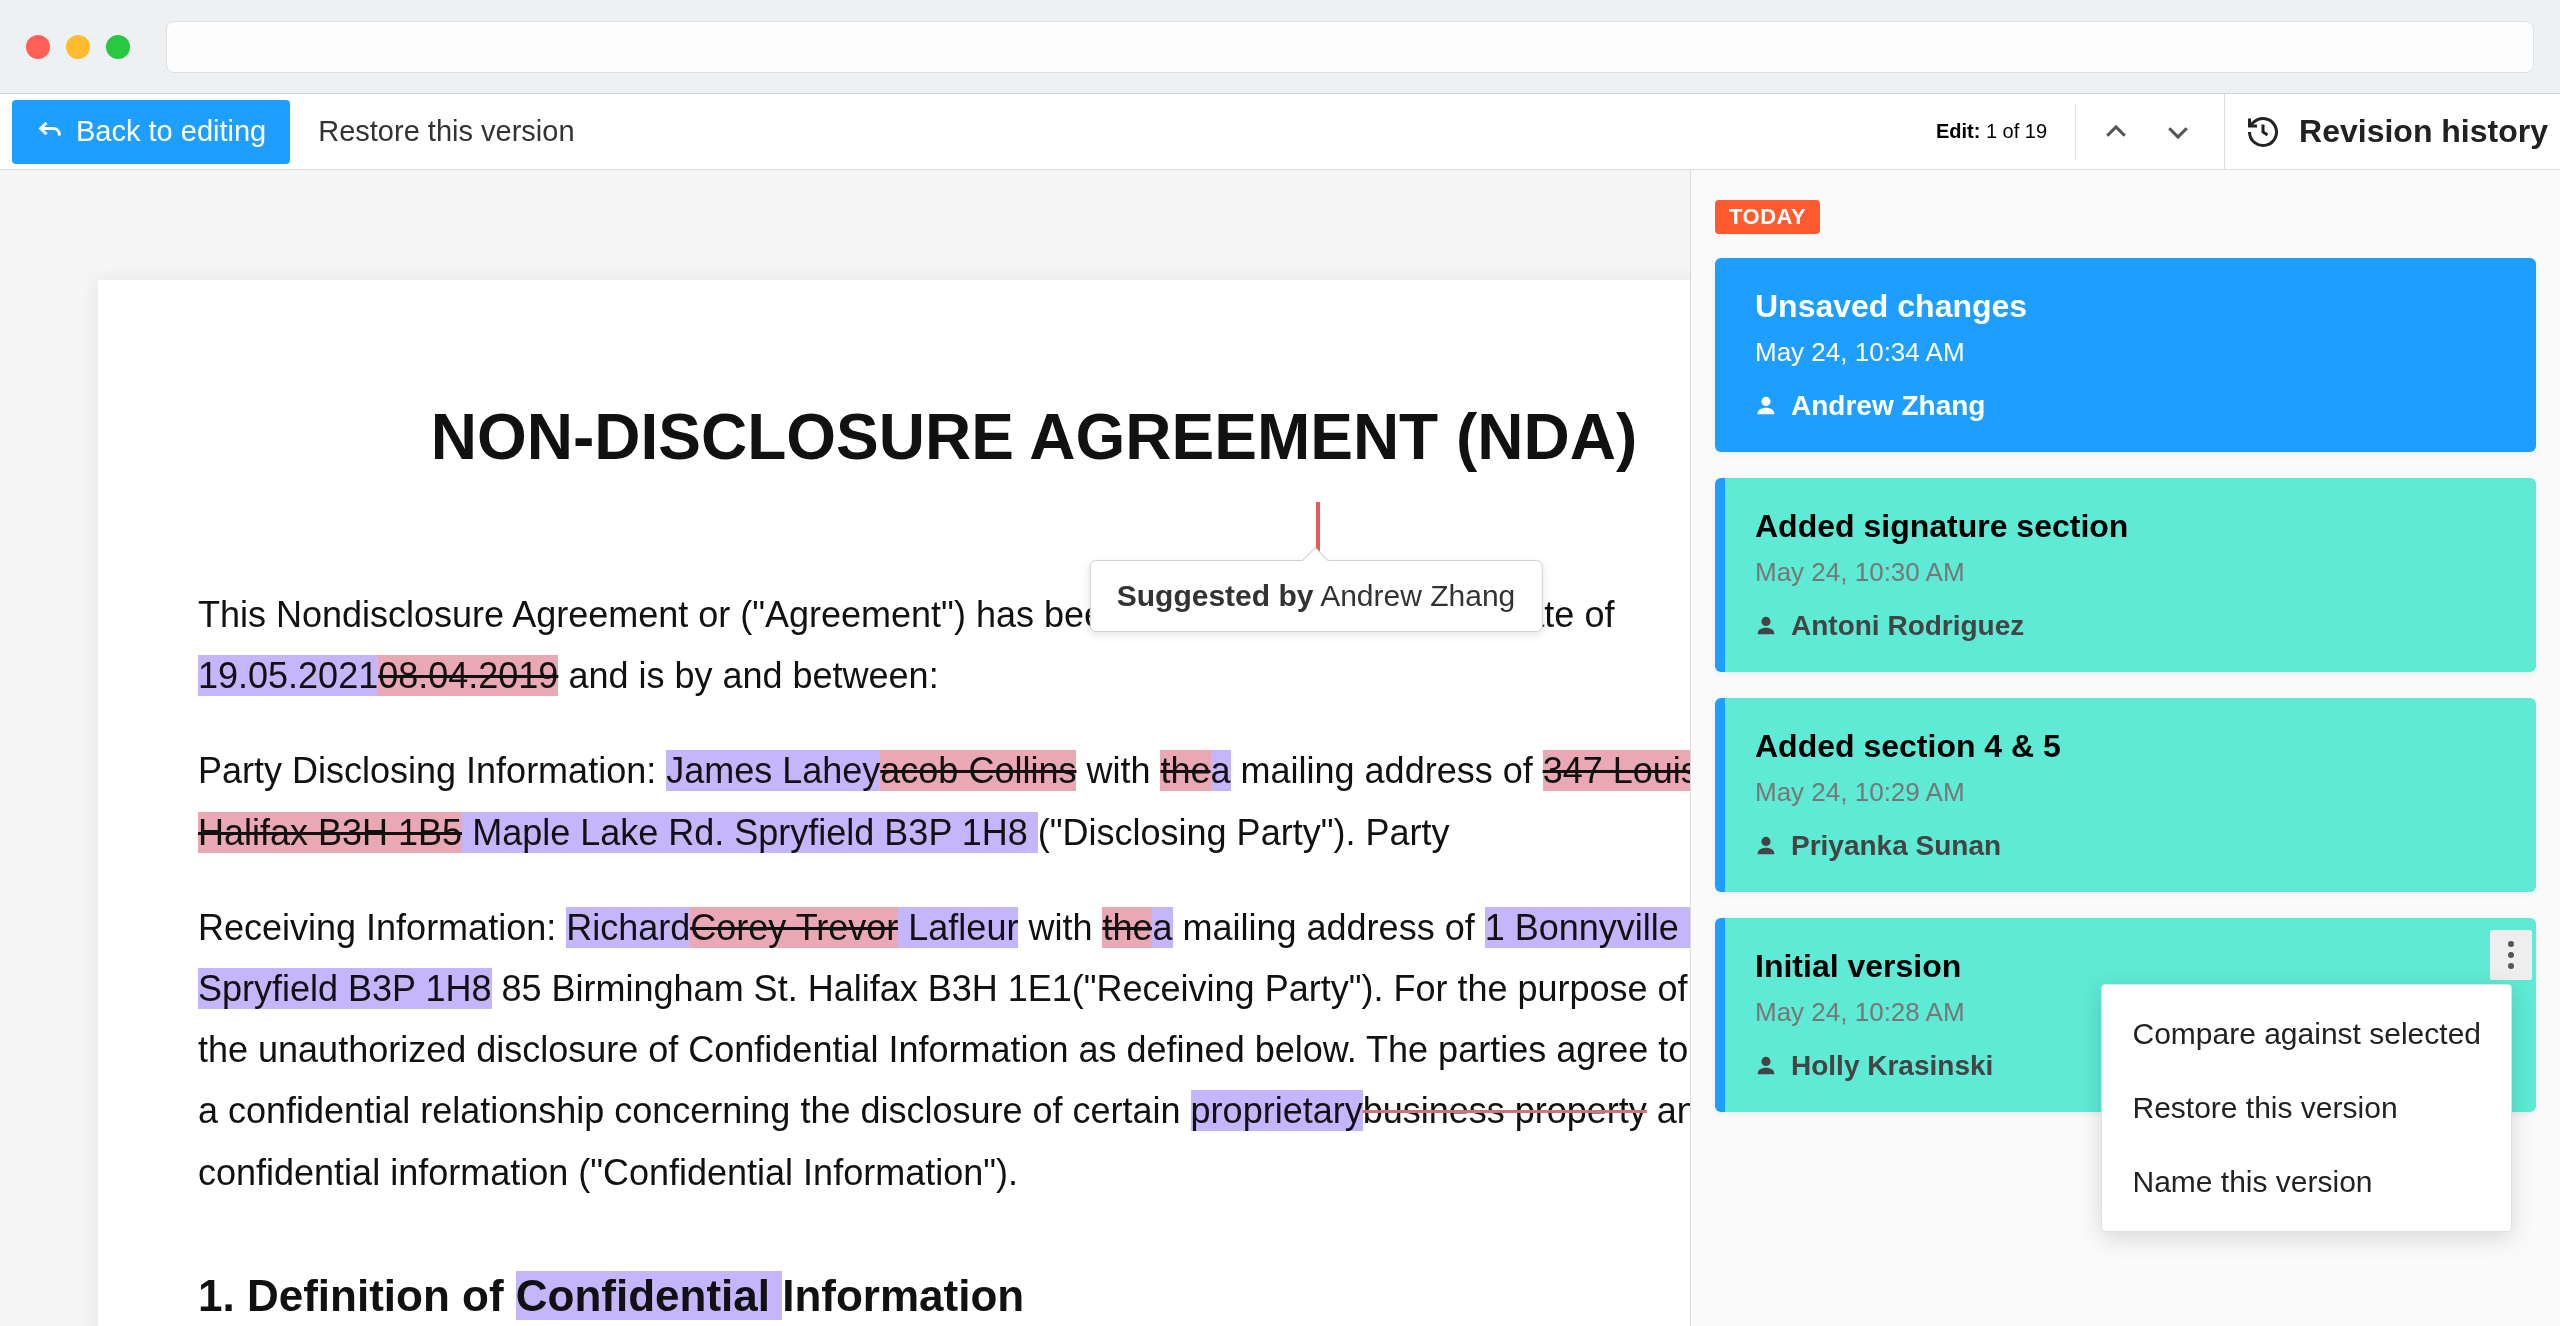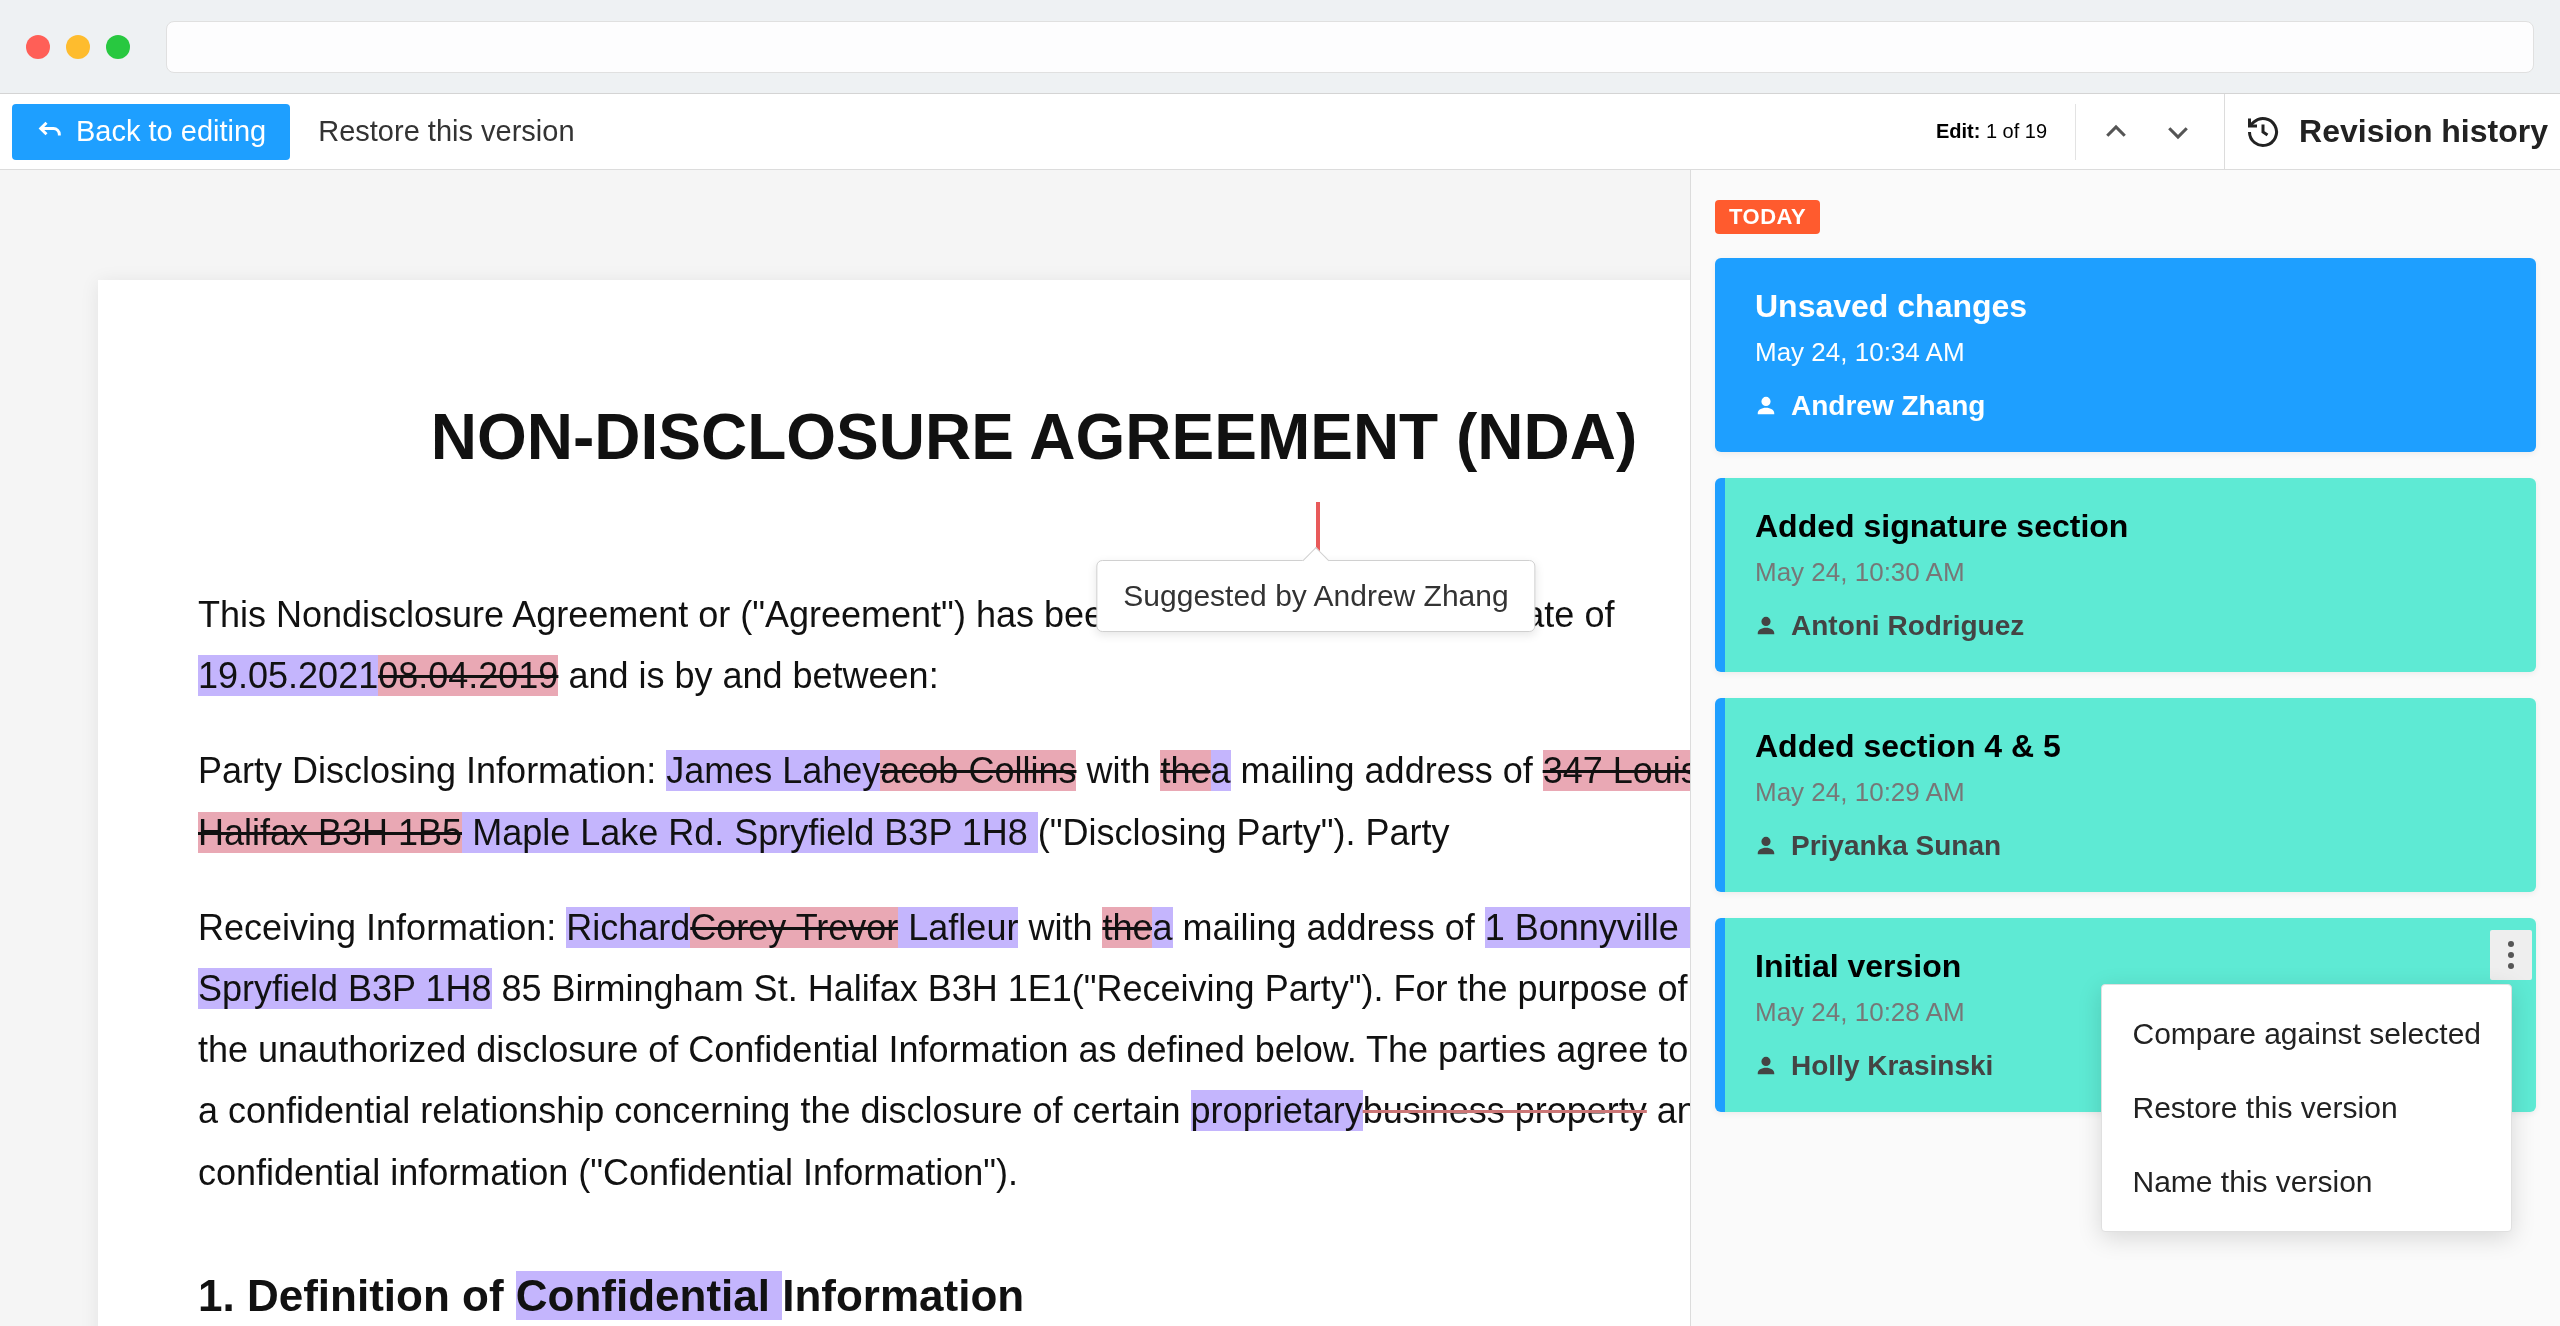--- a/index.html
+++ b/index.html
@@ -39,21 +39,21 @@
   border-bottom: 1px solid #dcdcdc;
   display: flex;
   align-items: center;
   padding: 0 12px;
 }
 .btn-back {
   background: #1e9fff;
   color: #fff;
   border: none;
   border-radius: 4px;
-  height: 56px;
+  height: 64px;
   padding: 0 24px;
   font-size: 29px;
   display: inline-flex;
   align-items: center;
   gap: 12px;
   cursor: pointer;
 }
 .btn-back svg { width: 28px; height: 28px; }
 .btn-restore-top {
   background: transparent;
@@ -146,21 +146,21 @@
   transform: translateX(-50%);
   background: #fff;
   border: 1px solid #d0d0d0;
   border-radius: 6px;
   padding: 18px 26px;
   font-size: 30px;
   color: #333;
   white-space: nowrap;
   box-shadow: 0 3px 10px rgba(0,0,0,.1);
 }
-.suggestion-popover b { font-weight: 400; }
+.suggestion-popover b { font-weight: 700; }
 .suggestion-popover::before {
   content: "";
   position: absolute;
   top: -10px;
   left: 50%;
   margin-left: -10px;
   width: 18px;
   height: 18px;
   background: #fff;
   border-left: 1px solid #d0d0d0;

